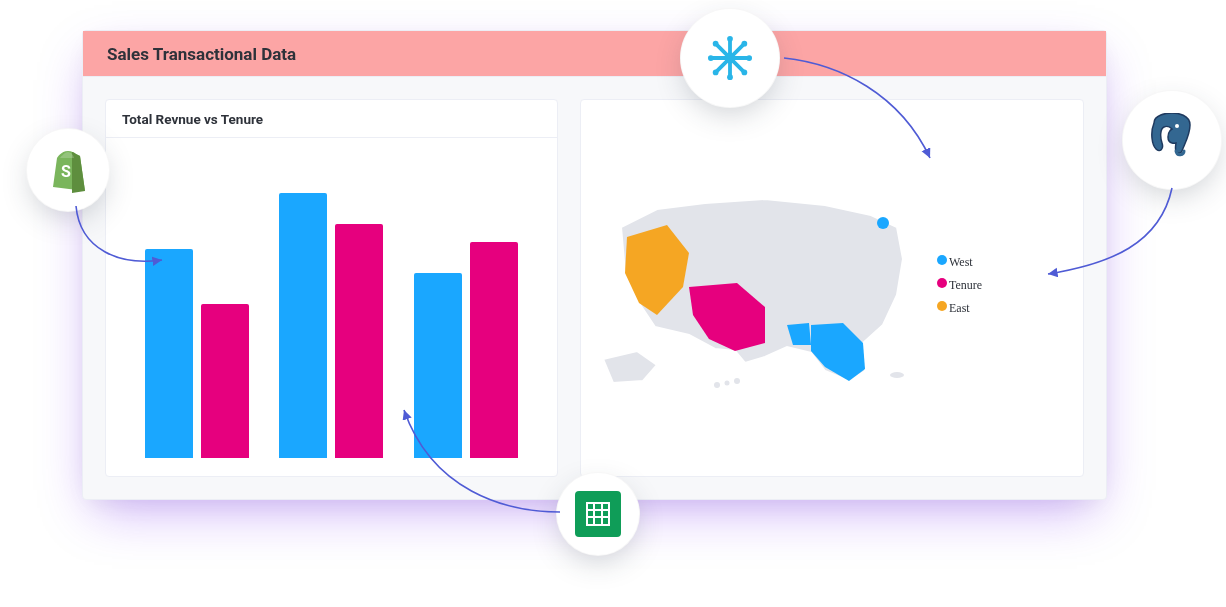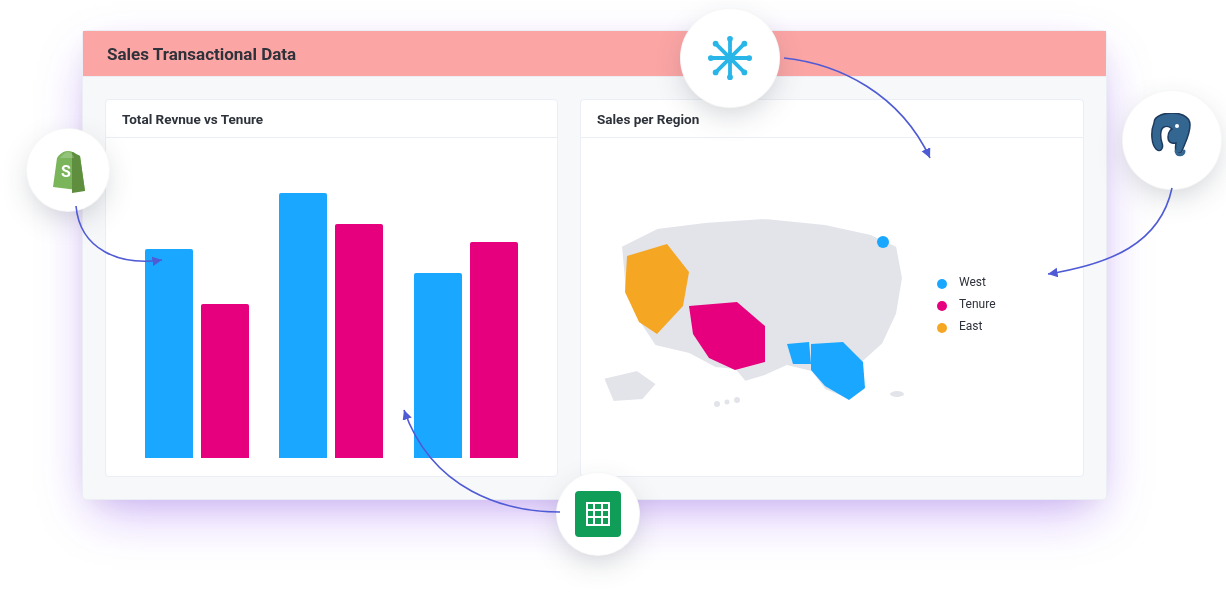--- a/index.html
+++ b/index.html
@@ -65,21 +65,21 @@
   }
   .bar-group { display: flex; align-items: flex-end; gap: 8px; height: 100%; }
   .bar { width: 48px; border-radius: 2px 2px 0 0; }
   .bar-a { background: #1aa7ff; }
   .bar-b { background: #e6007e; }
 
   
   .map-row { display: flex; align-items: center; height: 100%; }
   .map-wrap { flex: 1; display:flex; align-items:center; justify-content:center; }
   .legend { width: 130px; font-size: 12px; color: #2e323a; }
-  .legend-row { display:flex; align-items:flex-end; gap:12px; margin: 8px 0; }
+  .legend-row { display:flex; align-items:flex-start; gap:2px; margin: 8px 0; font-family: Liberation Serif, serif; }
   .legend-dot { width:10px; height:10px; border-radius:50%; }
 
   
   .badge {
     position: absolute;
     width: 84px; height: 84px;
     border-radius: 50%;
     background: #fff;
     box-shadow: 0 10px 30px -6px rgba(45,55,72,0.25);
     display:flex; align-items:center; justify-content:center;
@@ -113,21 +113,20 @@
               <div class="bar bar-b" style="height: 76%; background: rgb(230, 0, 126);"></div>
             </div>
             <div class="bar-group">
               <div class="bar bar-a" style="height: 60%; background: rgb(26, 167, 255);"></div>
               <div class="bar bar-b" style="height: 70%; background: rgb(230, 0, 126);"></div>
             </div>
           </div>
       </div>
     </div>
     <div class="panel">
-      <div class="panel-header">Sales per Region</div>
       <div class="panel-body">
         <div class="map-row">
           <div class="map-wrap">
             <svg width="340" height="220" viewBox="0 0 340 220">
 
               <path d="M24 52 L60 34 L108 28 L168 24 L228 30 L274 40 L300 52 L306 84 L300 120 L286 150 L264 170 L268 196 L252 206 L228 196 L214 178 L190 172 L168 182 L148 188 L138 176 L118 174 L92 160 L58 152 L42 128 L28 98 Z" fill="#e2e4ea" stroke="#fff" stroke-width="2"></path>
 
               <path d="M30 62 L70 50 L92 78 L86 112 L60 140 L42 128 L28 98 Z" fill="#f5a623"></path>
 
               <path d="M92 112 L140 108 L168 132 L168 168 L138 176 L112 164 L96 140 Z" fill="#e6007e"></path>

